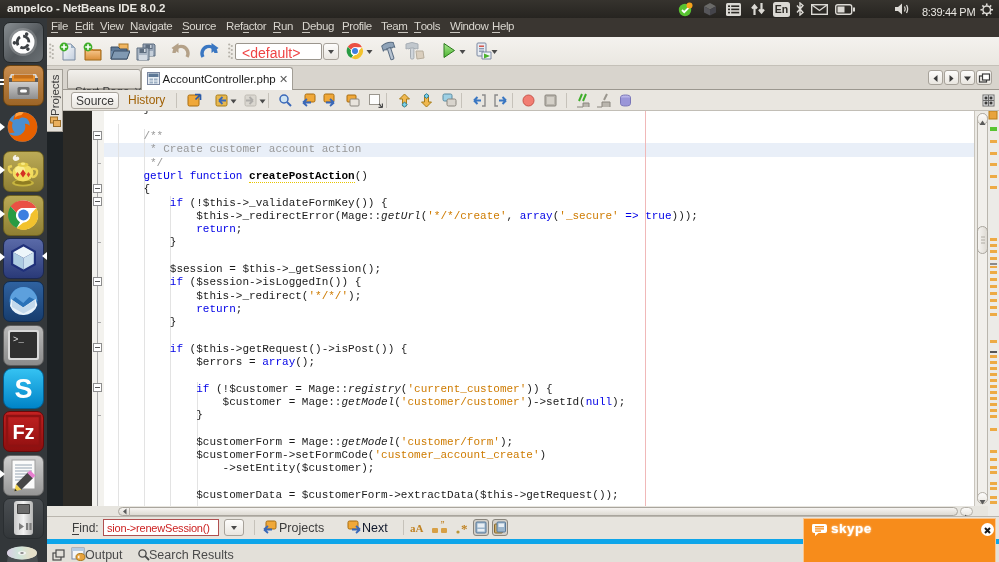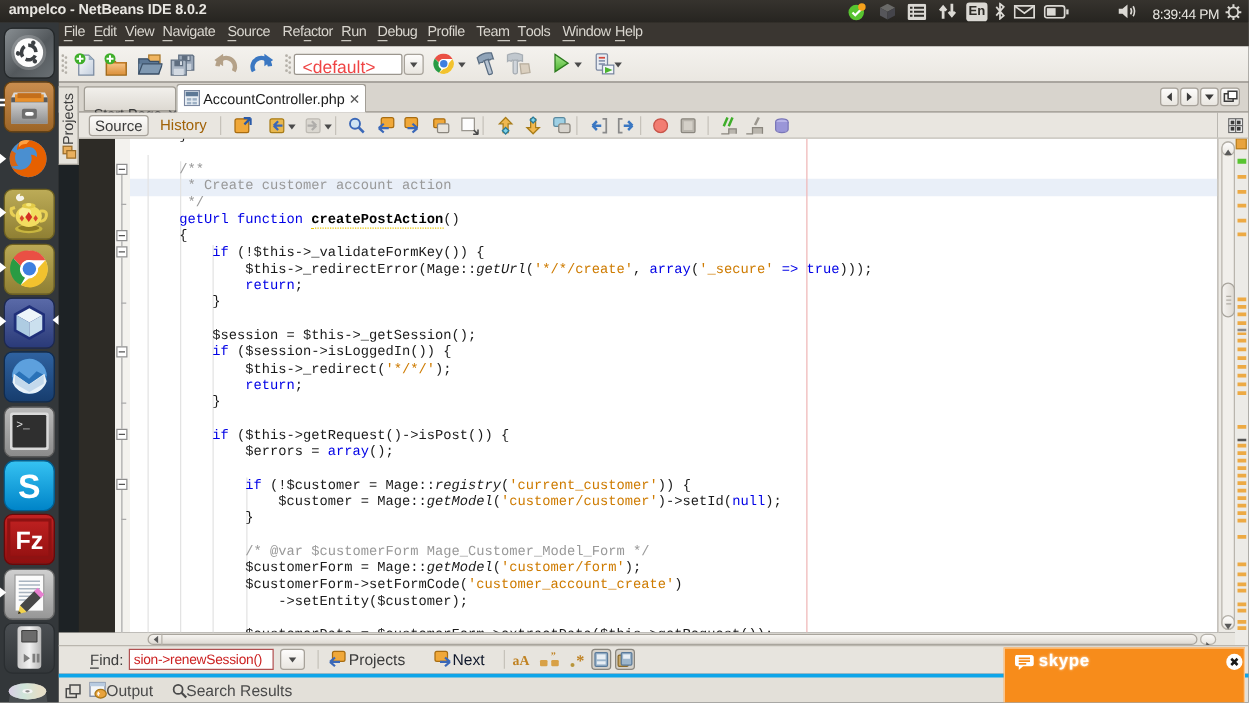--- a/index.html
+++ b/index.html
@@ -56,21 +56,21 @@
 .foldend { position:absolute; left:5px; width:4px; height:1px; background:#a9a9a9; }
 
 
 #vscroll { position:absolute; left:974px; top:111px; width:14px; height:395px; background:#eceae5; border-left:1px solid #c9c5bd; }
 #stripe { position:absolute; left:988px; top:111px; width:11px; height:405px; background:#ecebe7; }
 #hscroll { position:absolute; left:104px; top:506px; width:884px; height:10px; background:#e7e5df; }
 #belowgutter { position:absolute; left:47px; top:506px; width:57px; height:10px; background:#e7e5df; }
 
 
 #findbar { position:absolute; left:47px; top:516px; width:952px; height:23px; background:#e7e4de; border-top:1px solid #bab6ae; }
-#statusbar { position:absolute; left:47px; top:539px; width:952px; height:23px; background:#e3e0d9; border-top:3px solid #0ea5e9; }
+#statusbar { position:absolute; left:47px; top:539px; width:952px; height:23px; background:#e3e0d9; border-top:5px solid #0ea5e9; }
 
 
 #skypop { position:absolute; left:803px; top:518px; width:193px; height:44px; background:#f78c1b; border:1px solid #fbc58c; border-bottom:none; }
 #skypop .body { position:absolute; left:2px; top:21px; width:187px; height:17px; background:#fff; font-size:11px; color:#222; }
 .btn3 { position:absolute; border:1px solid #a7a29a; border-radius:3px; background:linear-gradient(#fdfcfb,#e9e6e0); }
 </style></head>
 <body>
 <div id="screen">
 
 <div id="topbar">
@@ -661,21 +661,20 @@
             <span class="k">return</span>;
         }
 
         <span class="k">if</span> ($this-&gt;getRequest()-&gt;isPost()) {
             $errors = <span class="k">array</span>();
 
             <span class="k">if</span> (!$customer = Mage::<span class="it">registry</span>(<span class="s">'current_customer'</span>)) {
                 $customer = Mage::<span class="it">getModel</span>(<span class="s">'customer/customer'</span>)-&gt;setId(<span class="k">null</span>);
             }
 
-            <span class="c">/* @var $customerForm Mage_Customer_Model_Form */</span>
             $customerForm = Mage::<span class="it">getModel</span>(<span class="s">'customer/form'</span>);
             $customerForm-&gt;setFormCode(<span class="s">'customer_account_create'</span>)
                 -&gt;setEntity($customer);
 
             $customerData = $customerForm-&gt;extractData($this-&gt;getRequest());</pre>
 </div>
 
 <div id="vscroll">
  <div class="abs" style="left:1.5px;top:2px;width:11px;height:391px;background:#f1efeb;border:1px solid #b9b5ad;border-radius:6px"></div>
  <div class="abs" style="left:1.5px;top:2px;width:11px;height:12px;background:linear-gradient(#fdfcfb,#eae7e1);border:1px solid #b5b1a9;border-radius:6px"><svg width="9" height="10" viewBox="0 0 9 10">

